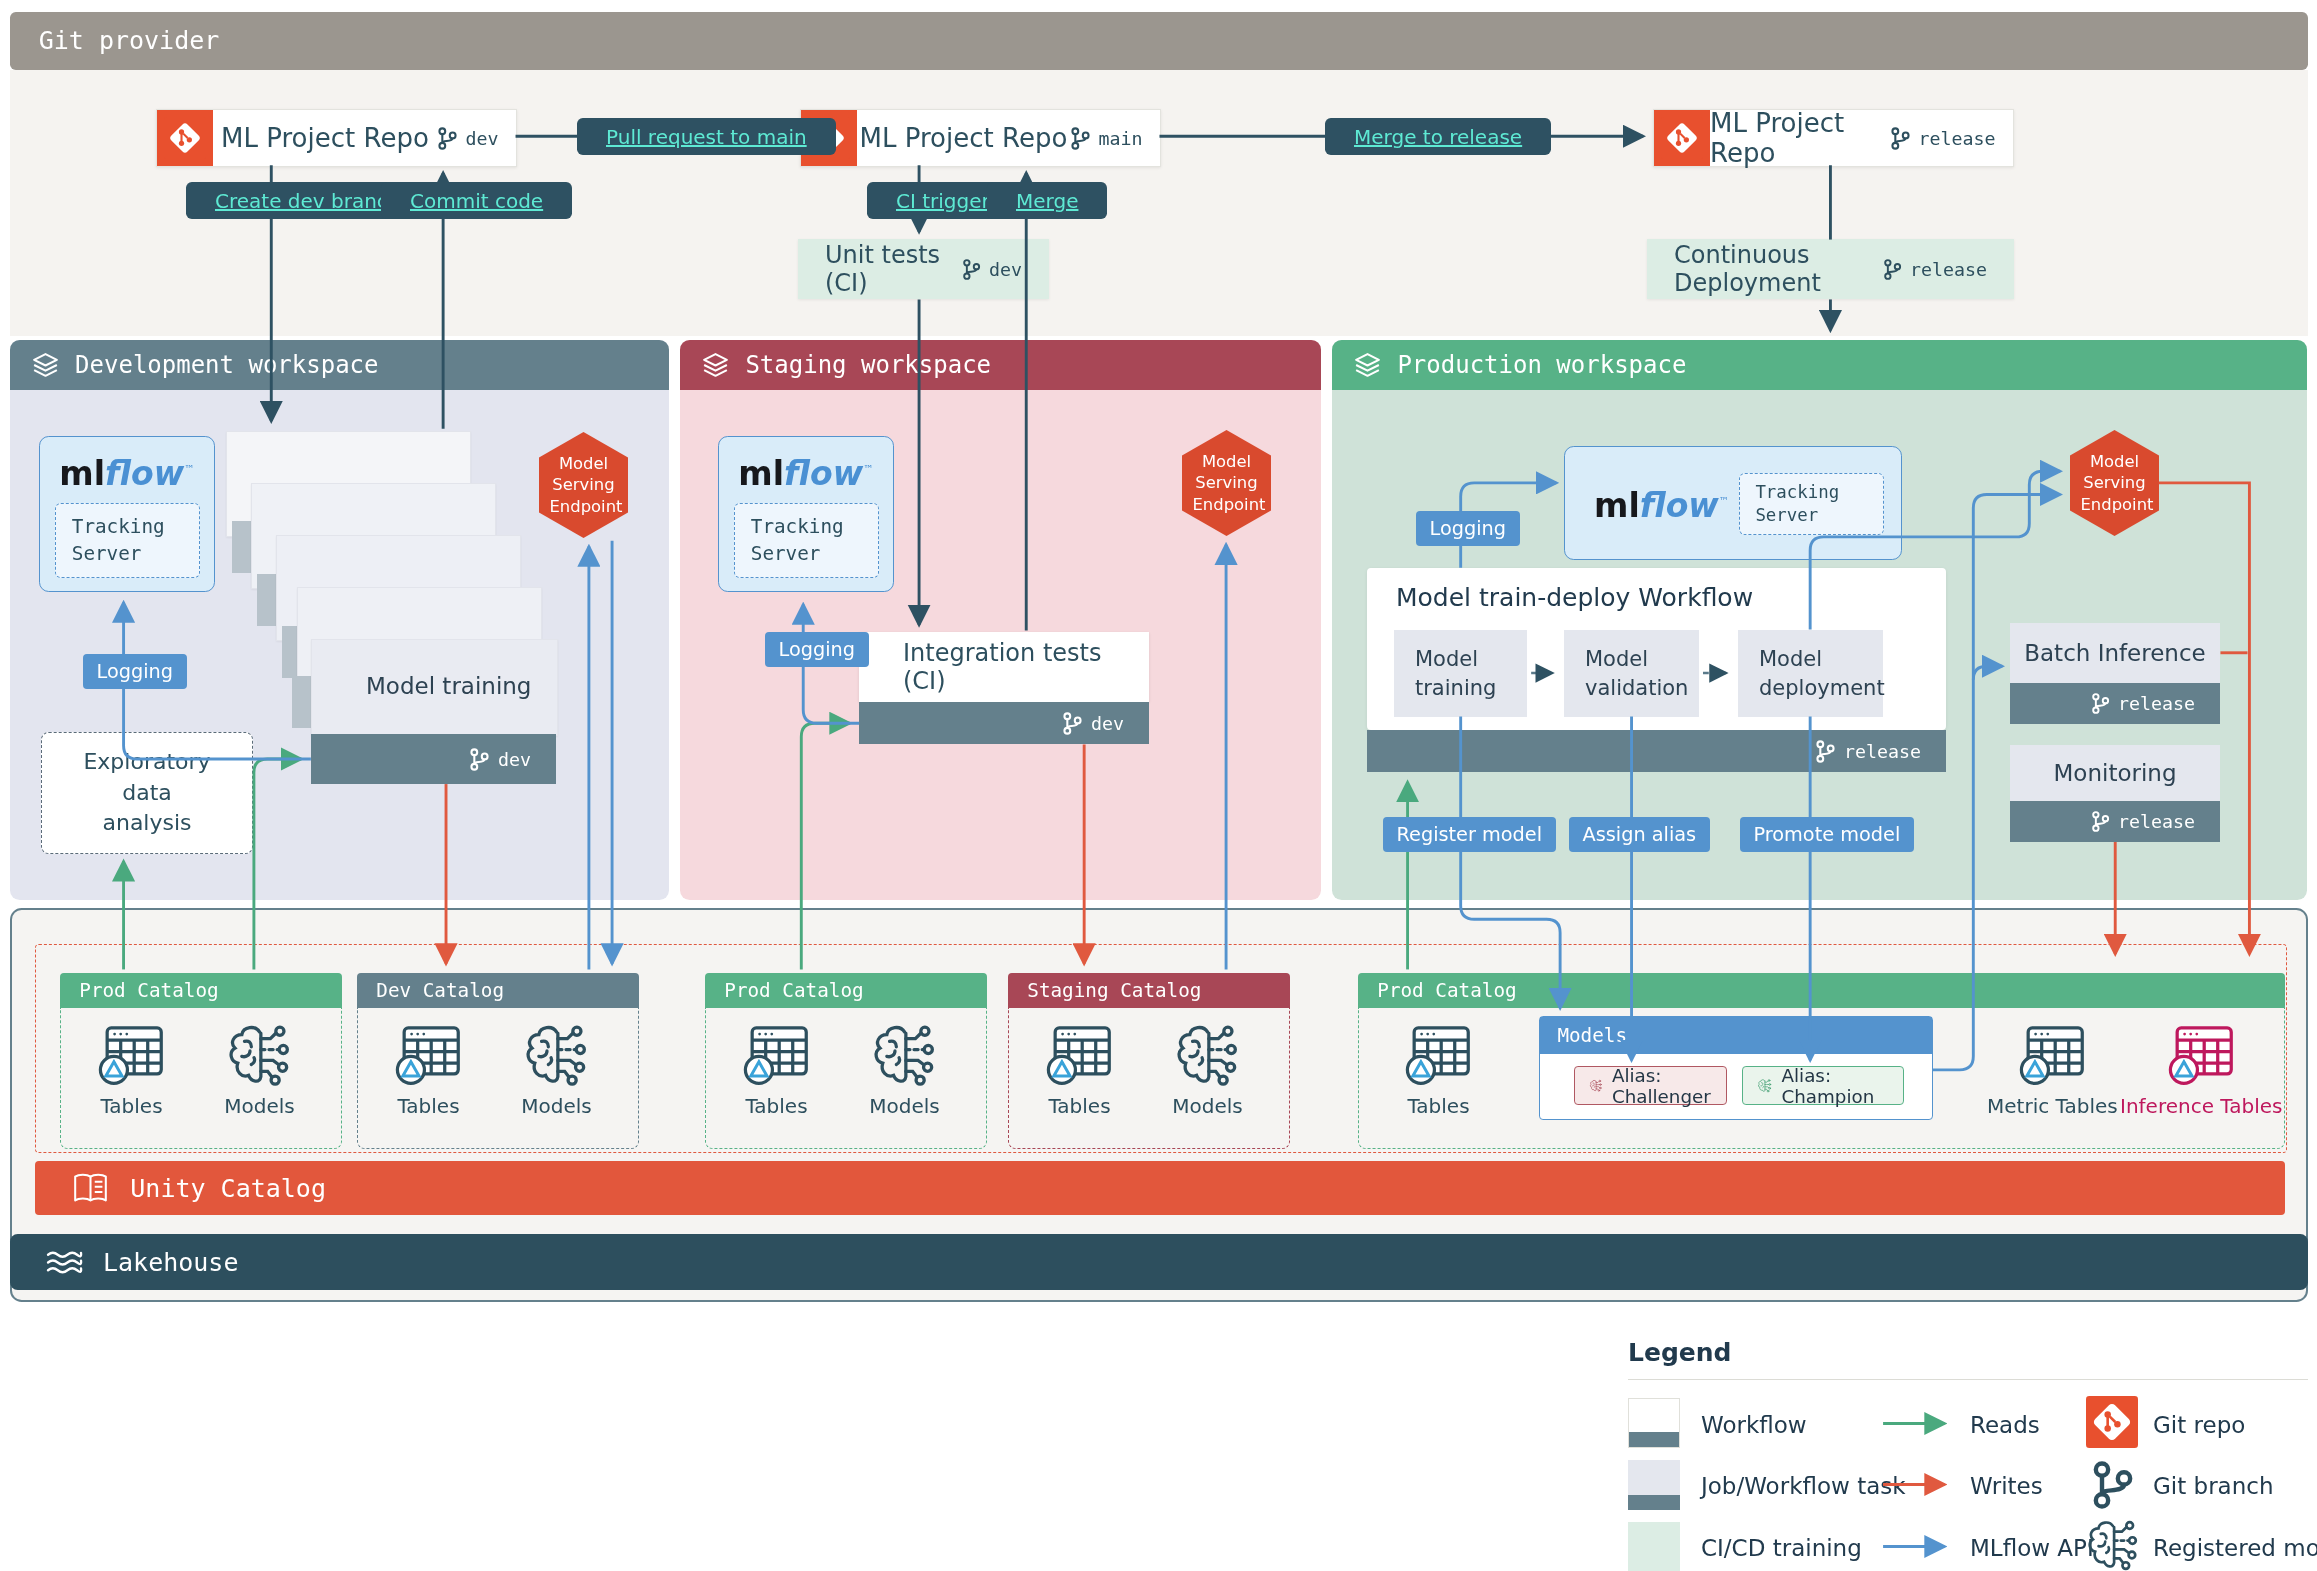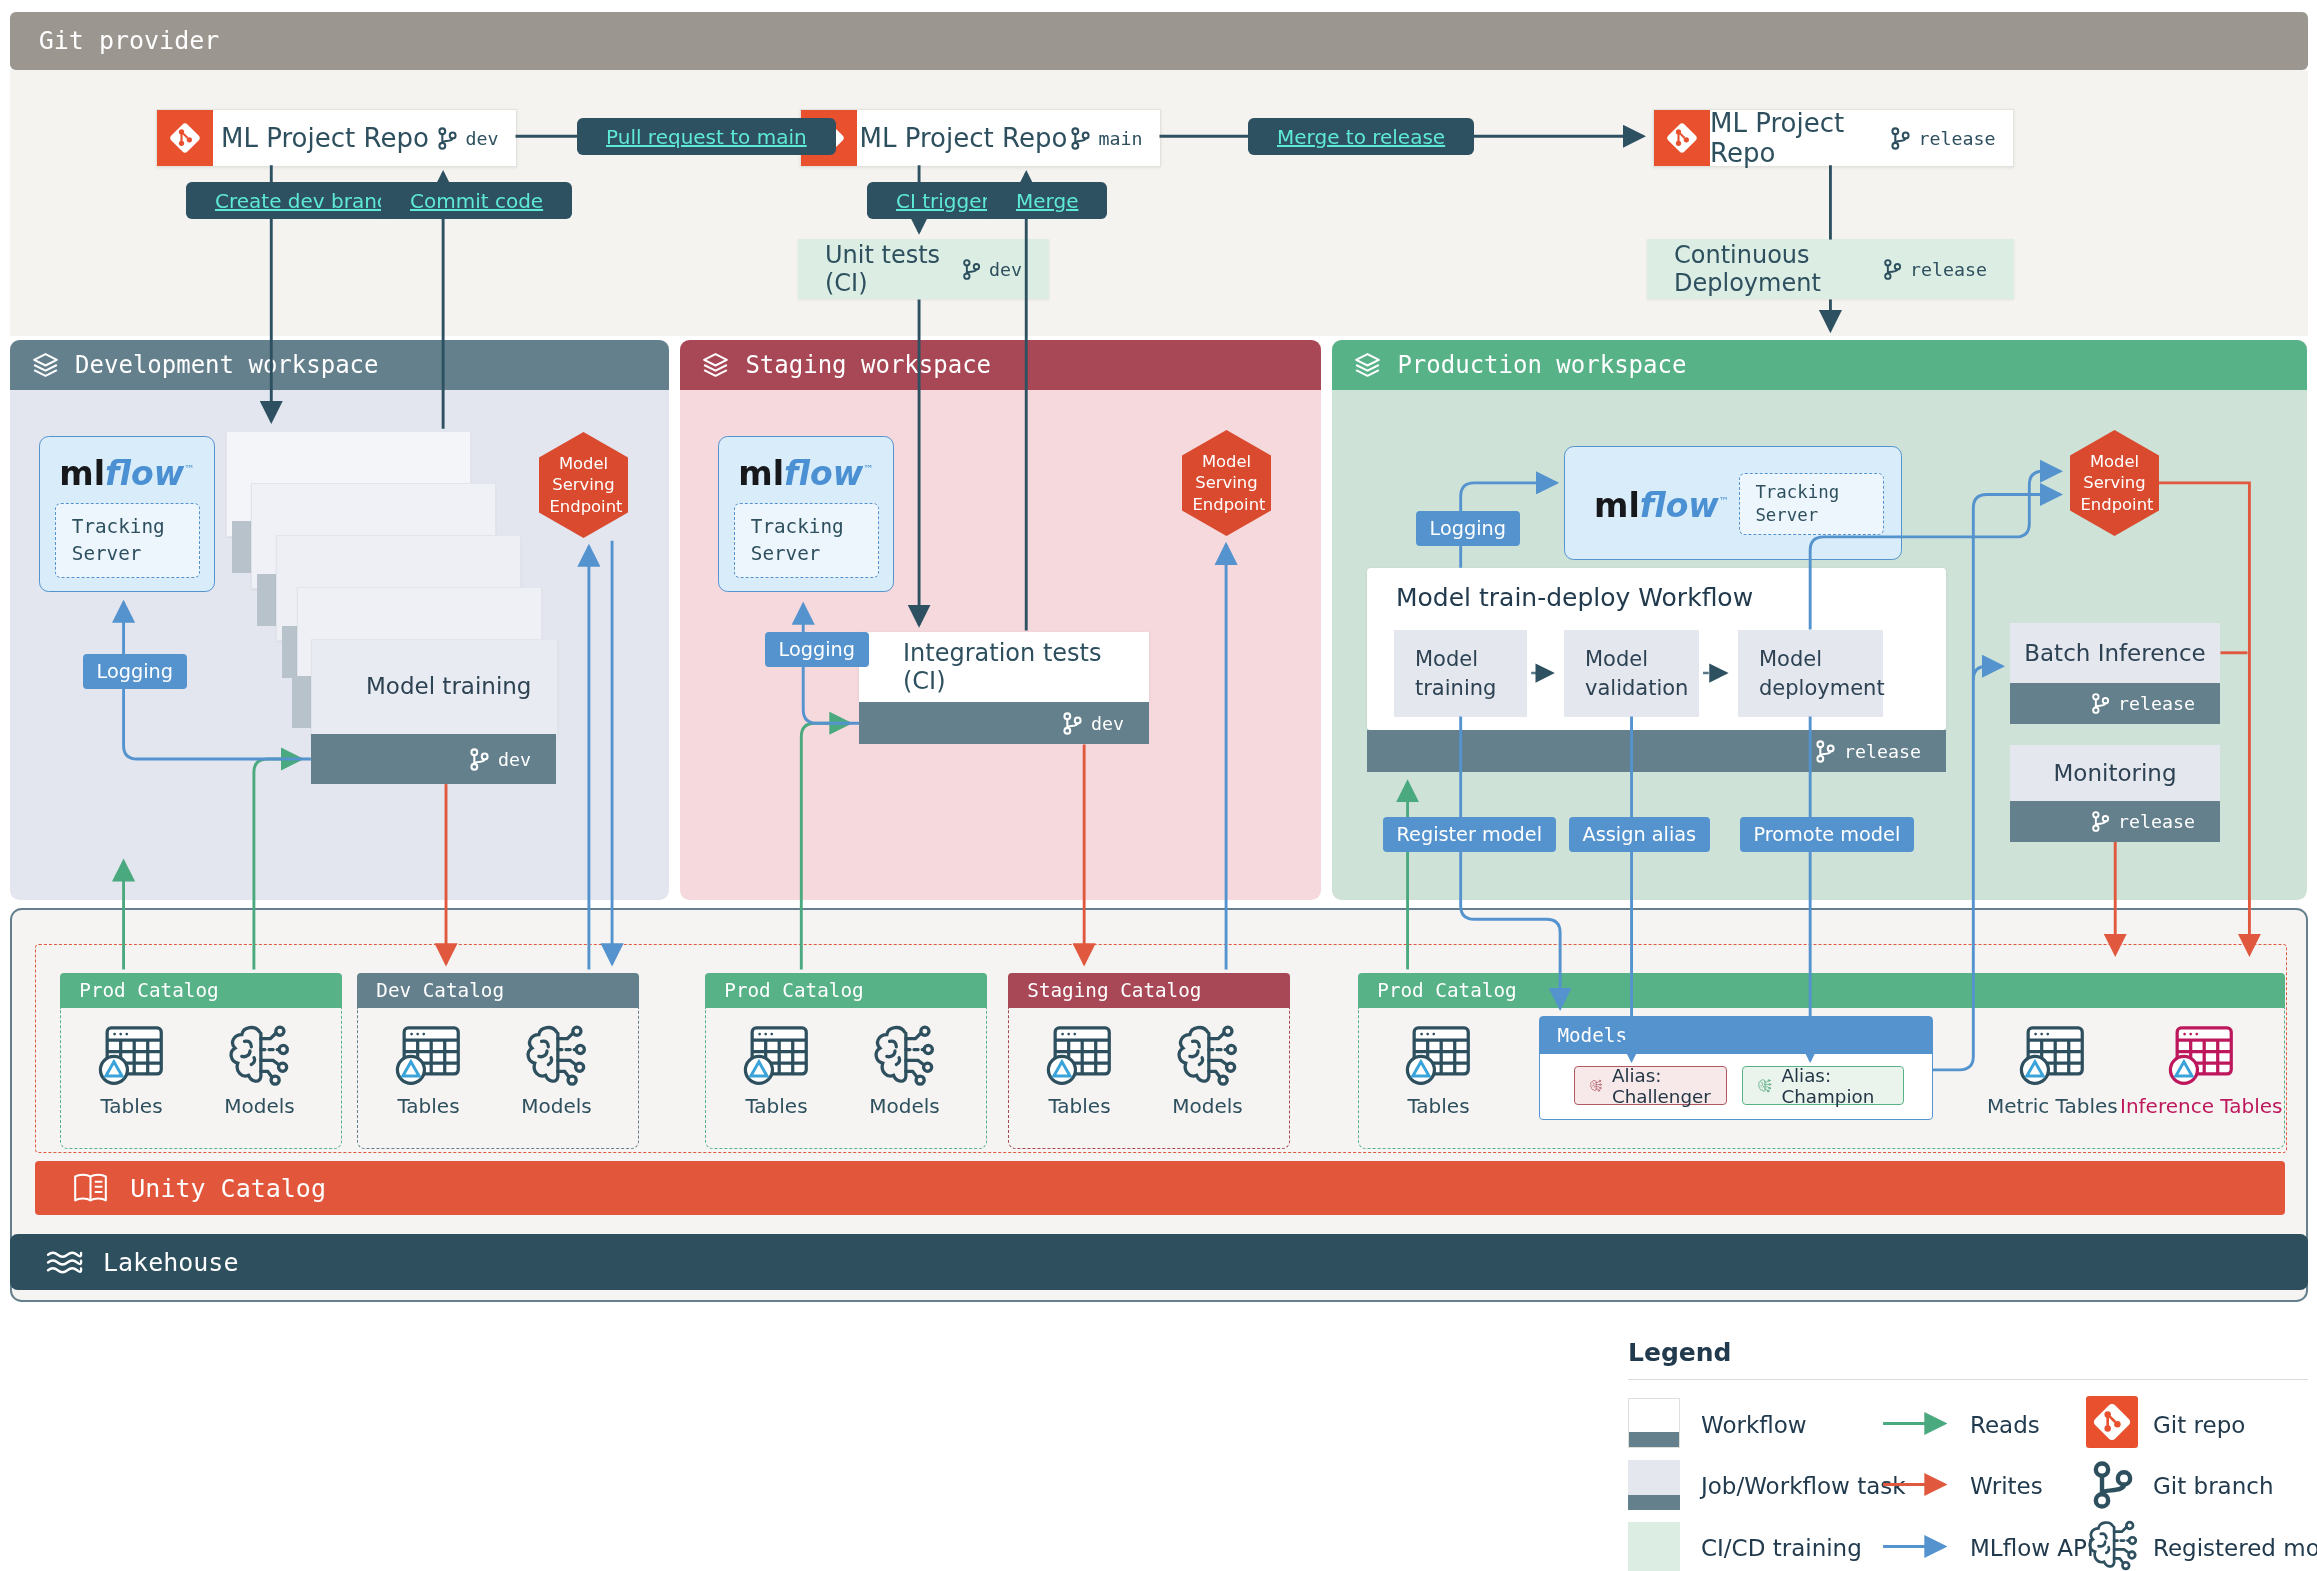--- a/index.html
+++ b/index.html
@@ -188,21 +188,21 @@
           <span>release</span>
         </span>
     </div>
   </div>
 
   <div class="badge-dark" style="left:186px;top:182px;">Create dev branch</div>
   <div class="badge-dark" style="left:381px;top:182px;">Commit code</div>
   <div class="badge-dark" style="left:577px;top:118px;">Pull request to main</div>
   <div class="badge-dark" style="left:867px;top:182px;">CI trigger</div>
   <div class="badge-dark" style="left:987px;top:182px;">Merge</div>
-  <div class="badge-dark" style="left:1248px;top:118px;">Merge to release</div>
+  <div class="badge-dark" style="left:1325px;top:118px;">Merge to release</div>
 
   <div class="cibox" style="left:798px;top:239px;width:251px;height:60px;">
     <span>Unit tests (CI)</span>
     <span class="branch dark">
         <svg width="19.3" height="23" viewBox="0 0 20 24">
           <use href="#ic-branch"></use>
         </svg>
         <span>dev</span>
       </span>
   </div>
@@ -256,20 +256,23 @@
     <span class="branch white">
         <svg width="21" height="25" viewBox="0 0 22 26">
           <use href="#ic-branch"></use>
         </svg>
         <span>dev</span>
       </span>
   </div>
 
   <div class="badge-blue" style="left:83px;top:654px;">Logging</div>
 
+  <div class="dashbox" style="left:41px;top:732px;width:210px;height:120px;">
+    <span style="width:145px;">Exploratory data analysis</span>
+  </div>
 
   <div class="hex" style="left:539px;top:432px;">
     <span style="width:68px;">Model Serving Endpoint</span>
   </div>
 
   <div class="ws" style="left:680px;top:340px;width:641px;height:560px;background:#f6d9dd;"></div>
   <div class="ws-header" style="left:680px;top:340px;width:641px;background:#a84756;">
     <svg width="29" height="27" viewBox="0 0 30 28">
         <use href="#ic-stack"></use>
       </svg>

